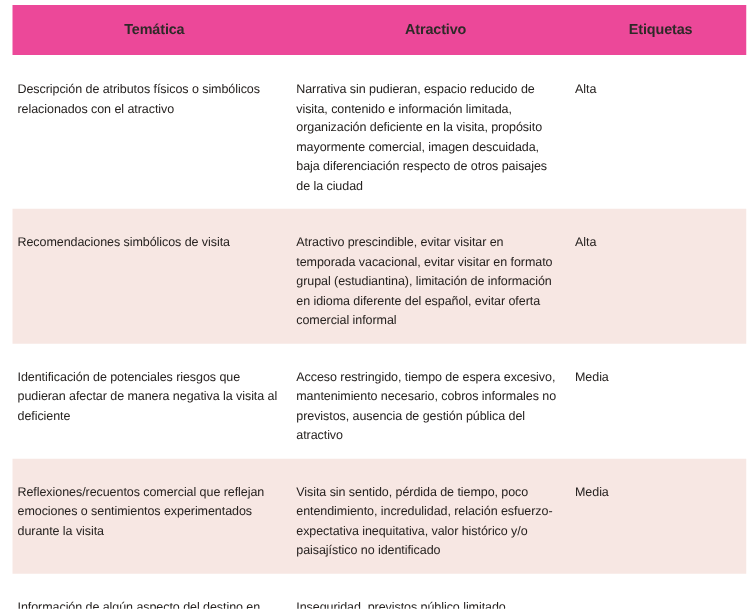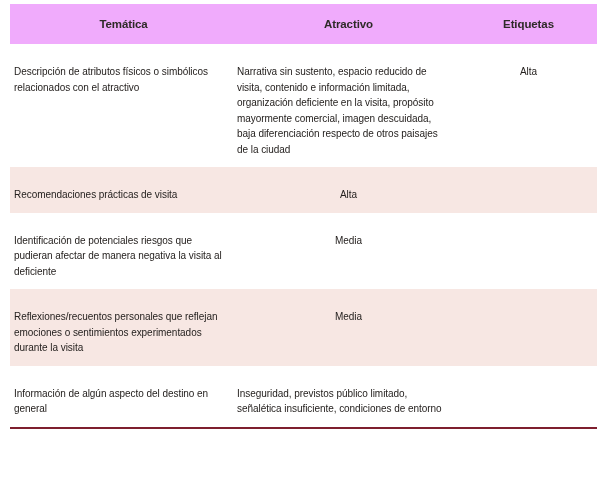--- a/index.html
+++ b/index.html
@@ -17,21 +17,21 @@
   }
   .table {
     position: absolute;
     left: 10px;
     top: 4px;
     width: 587px;
   }
   .header {
     display: grid;
     grid-template-columns: 227px 223px 137px;
-    background: #f0abfc;
+    background: #ec4899;
     height: 40px;
     align-items: center;
   }
   .header .hcell {
     text-align: center;
     font-weight: bold;
     font-size: 11.5px;
     letter-spacing: -0.1px;
     color: #2e2a28;
   }
@@ -49,52 +49,54 @@
     padding: 20px 0 10px 0;
   }
   .cell.tematica {
     padding-left: 4px;
     padding-right: 14px;
   }
   .cell.etiquetas {
     padding-right: 10px;
   }
   .cell.relevancia {
-    text-align: center;
   }
   .bottom-rule {
     height: 2px;
     background: #7e1f2e;
   }
 </style>
 </head>
 <body>
 
 <div class="table">
   <div class="header">
     <div class="hcell">Temática</div>
     <div class="hcell">Atractivo</div>
     <div class="hcell">Etiquetas</div>
   </div>
   <div class="rows">
       <div class="row">
         <div class="cell tematica">Descripción de atributos físicos o simbólicos relacionados con el atractivo</div>
-        <div class="cell etiquetas">Narrativa sin sustento, espacio reducido de visita, contenido e información limitada, organización deficiente en la visita, propósito mayormente comercial, imagen descuidada, baja diferenciación respecto de otros paisajes de la ciudad</div>
+        <div class="cell etiquetas">Narrativa sin pudieran, espacio reducido de visita, contenido e información limitada, organización deficiente en la visita, propósito mayormente comercial, imagen descuidada, baja diferenciación respecto de otros paisajes de la ciudad</div>
         <div class="cell relevancia">Alta</div>
       </div>
       <div class="row">
-        <div class="cell tematica">Recomendaciones prácticas de visita</div>
+        <div class="cell tematica">Recomendaciones simbólicos de visita</div>
+        <div class="cell etiquetas">Atractivo prescindible, evitar visitar en temporada vacacional, evitar visitar en formato grupal (estudiantina), limitación de información en idioma diferente del español, evitar oferta comercial informal</div>
         <div class="cell relevancia">Alta</div>
       </div>
       <div class="row">
         <div class="cell tematica">Identificación de potenciales riesgos que pudieran afectar de manera negativa la visita al deficiente</div>
+        <div class="cell etiquetas">Acceso restringido, tiempo de espera excesivo, mantenimiento necesario, cobros informales no previstos, ausencia de gestión pública del atractivo</div>
         <div class="cell relevancia">Media</div>
       </div>
       <div class="row">
-        <div class="cell tematica">Reflexiones/recuentos personales que reflejan emociones o sentimientos experimentados durante la visita</div>
+        <div class="cell tematica">Reflexiones/recuentos comercial que reflejan emociones o sentimientos experimentados durante la visita</div>
+        <div class="cell etiquetas">Visita sin sentido, pérdida de tiempo, poco entendimiento, incredulidad, relación esfuerzo-expectativa inequitativa, valor histórico y/o paisajístico no identificado</div>
         <div class="cell relevancia">Media</div>
       </div>
       <div class="row">
         <div class="cell tematica">Información de algún aspecto del destino en general</div>
         <div class="cell etiquetas">Inseguridad, previstos público limitado, señalética insuficiente, condiciones de entorno</div>
       </div>
     </div>
   <div class="bottom-rule"></div>
 </div>
 

